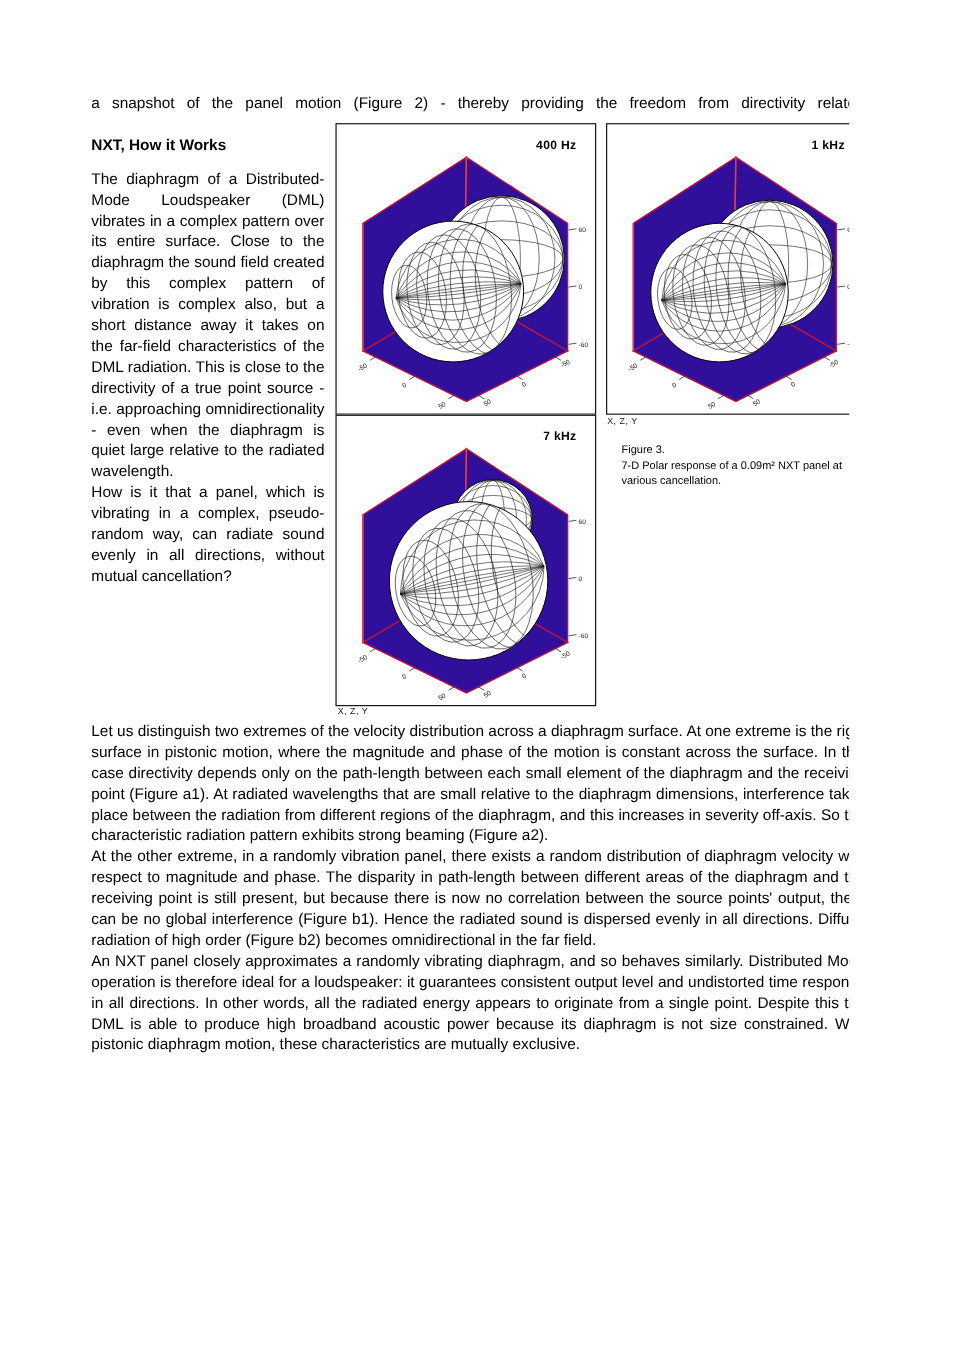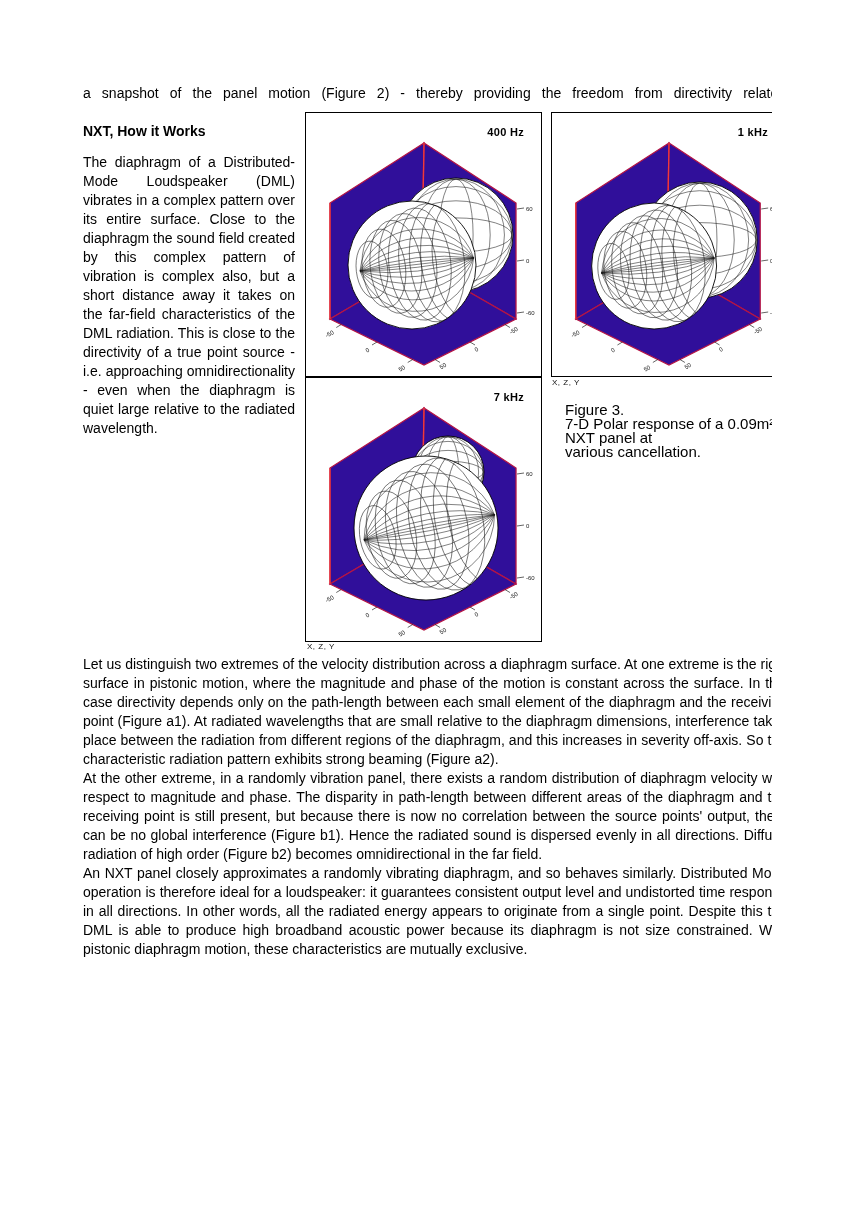--- a/index.html
+++ b/index.html
@@ -11,33 +11,34 @@
   .t14{font-size:14px;line-height:19px;}
   .just{text-align:justify;}
   p{margin:0;}
   .intro{position:absolute;left:83px;top:84px;width:703px;text-align:justify;text-align-last:justify;}
   .leftcol{position:absolute;left:83px;top:103px;width:212px;}
   .leftcol h3{margin:19px 0 12px 0;font-size:14px;line-height:19px;font-weight:bold;}
   .fig{position:absolute;margin:0;border:1px solid #000;background:#fff;}
   .fig svg{display:block;width:100%;height:100%;}
   .freq{position:absolute;top:13px;right:17px;font-size:11px;font-weight:bold;letter-spacing:.3px;}
   .xzy{position:absolute;font-size:8px;color:#111;letter-spacing:.5px;text-align:center;}
-  .caption{position:absolute;left:565px;top:403px;width:235px;font-size:15px;line-height:14px;}
+  .caption{position:absolute;left:565px;top:403px;width:235px;font-size:10px;line-height:14px;}
   .bodytext{position:absolute;left:83px;top:655px;width:704px;}
 </style>
 </head>
 <body>
 
 <div class="page">
 
   <p class="intro t14">a snapshot of the panel motion (Figure 2) - thereby providing the freedom from directivity related</p>
 
   <div class="leftcol t14">
     <h3>NXT, How it Works</h3>
     <p class="just">The diaphragm of a Distributed-Mode Loudspeaker (DML) vibrates in a complex pattern over its entire surface. Close to the diaphragm the sound field created by this complex pattern of vibration is complex also, but a short distance away it takes on the far-field characteristics of the DML radiation. This is close to the directivity of a true point source - i.e. approaching omnidirectionality - even when the diaphragm is quiet large relative to the radiated wavelength.</p>
+    <p class="just">How is it that a panel, which is vibrating in a complex, pseudo-random way, can radiate sound evenly in all directions, without mutual cancellation?</p>
   </div>
 
   <figure class="fig" style="left:305px;top:112px;width:235px;height:263px;">
     <svg viewBox="0 0 235 263" preserveAspectRatio="none">
         <polygon points="118,30 24,90 24,206 116,152" fill="#300f9a" stroke="#b41445" stroke-width="1.3"></polygon>
         <polygon points="118,30 210,90 210,206 116,152" fill="#300f9a" stroke="#b41445" stroke-width="1.3"></polygon>
         <polygon points="116,152 24,206 118,252 210,206" fill="#300f9a" stroke="#b41445" stroke-width="1.3"></polygon>
         <line x1="118" y1="30" x2="116" y2="152" stroke="#f03a3a" stroke-width="1.3"></line>
         <line x1="24" y1="90" x2="24" y2="206" stroke="#f03a3a" stroke-width="1.3"></line>
         <line x1="211" y1="96" x2="218" y2="95" stroke="#222222" stroke-width="0.7"></line>

